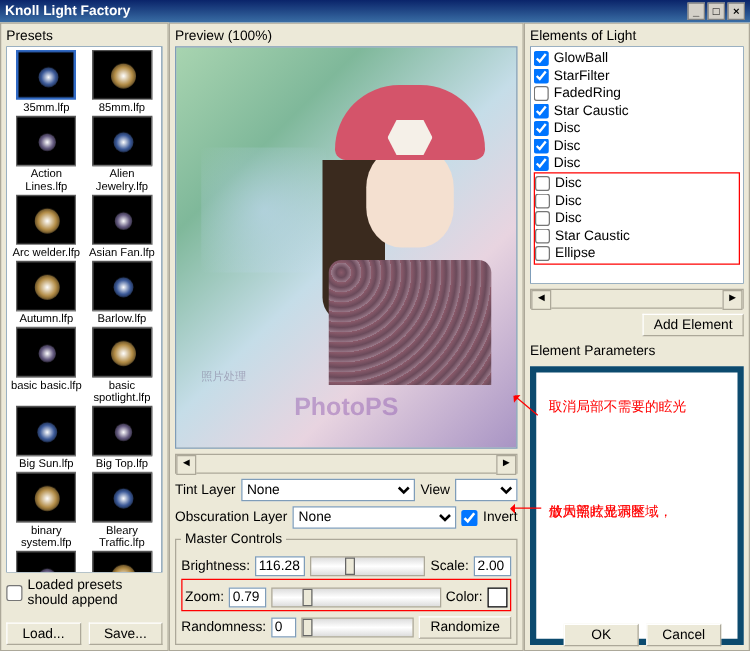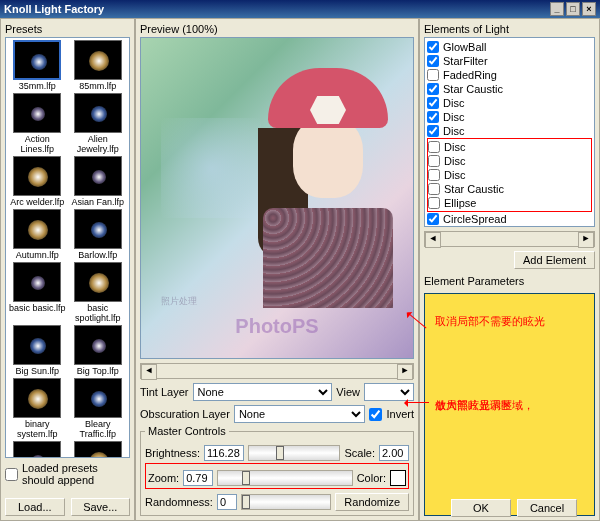--- a/index.html
+++ b/index.html
@@ -43,21 +43,21 @@
 .slider-thumb { position: absolute; width: 8px; height: 14px; background: #ece9d8; border: 1px solid #666; top: 0; }
 .elements-list { height: 190px; background: #fff; border: 1px solid #7f9db9; overflow-y: scroll; padding: 2px; }
 .el-item { display: flex; align-items: center; gap: 4px; height: 14px; }
 .el-item input { width: 12px; height: 12px; }
 .highlight-box { border: 1px solid red; padding: 1px 0; }
 .sub-scroll { border: 1px solid #aca899; height: 16px; margin-top: 4px; position: relative; background: #ece9d8; }
 .sub-scroll::before,.sub-scroll::after { content: ''; position: absolute; width: 14px; height: 14px; background: #ece9d8; border: 1px solid #aca899; top: 0; font-size: 9px; text-align: center; }
 .sub-scroll::before { left: 0; content: '◄'; }
 .sub-scroll::after { right: 0; content: '►'; }
 .anno { color: red; font-size: 11px; }
-.params { flex: 1; background: #fde047; border: 1px solid #0c4a6e; margin-top: 4px; padding: 4px; position: relative; }
+.params { flex: 1; background: #ffffff; border: 5px solid #0c4a6e; margin-top: 4px; padding: 4px; position: relative; }
 .arrow { position: absolute; height: 1px; background: red; }
 .arrow::before { content: ''; position: absolute; left: -5px; top: -3px; border: 4px solid transparent; border-right-color: red; }
 .master-hl { border: 1px solid red; padding: 2px; margin-top: 2px; }
 .footer-btns { position: absolute; bottom: 4px; right: 23px; display: flex; gap: 6px; }
 fieldset { border: 1px solid #aca899; padding: 4px; margin-top: 2px; }
 legend { padding: 0 3px; }
 .colorbox { width: 16px; height: 16px; background: #fff; border: 1px solid #000; }
 </style>
 </head>
 <body>
@@ -286,24 +286,20 @@
           </div>
           <div class="el-item">
             <input type="checkbox" style="">
             <span>Star Caustic</span>
           </div>
           <div class="el-item">
             <input type="checkbox" style="">
             <span>Ellipse</span>
           </div>
         </div>
-        <div class="el-item">
-          <input type="checkbox" checked="" style="">
-          <span>CircleSpread</span>
-        </div>
         <div class="el-item"></div>
       </div>
     <div class="sub-scroll"></div>
     <div class="row" style="justify-content:flex-end">
       <button class="btn">Add Element</button>
     </div>
     <div class="grp-label" style="margin-top:6px">Element Parameters</div>
     <div class="params">
       <div class="anno" style="position:absolute;top:20px;left:10px">取消局部不需要的眩光</div>
       <div class="arrow" style="top:26px;left:-20px;width:24px;transform:rotate(40deg)"></div>

